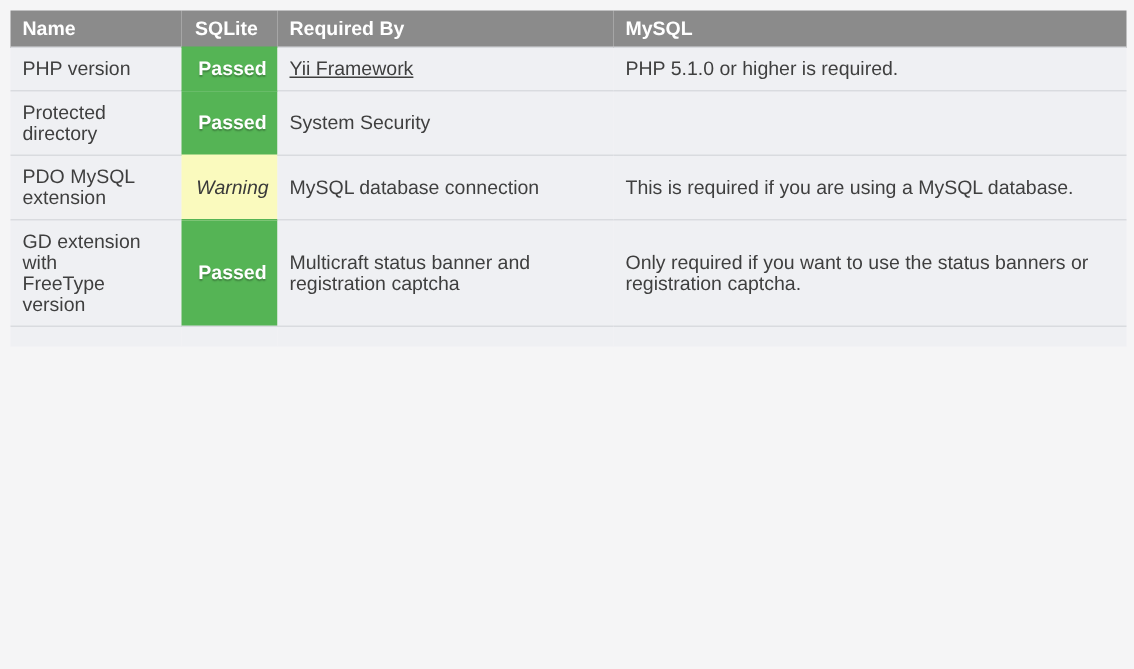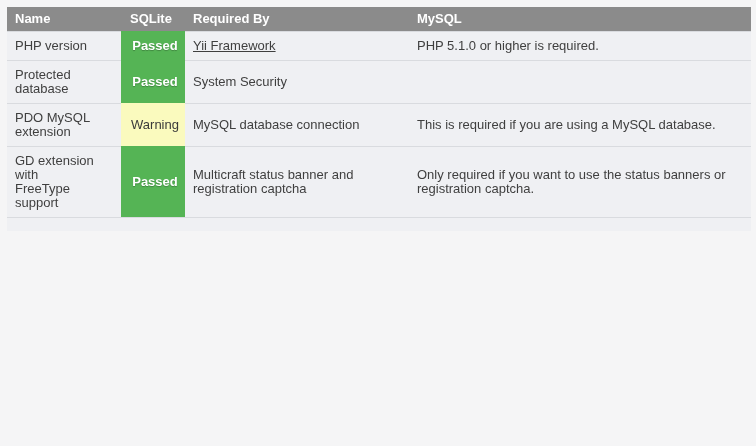--- a/index.html
+++ b/index.html
@@ -59,20 +59,21 @@
     border-top-color: var(--passed-bg);
     color: var(--passed-text);
     font-weight: bold;
     text-shadow: 0 1px 1px rgba(0,0,0,0.25);
   }
   tbody td.result-cell.warning {
     background: var(--warning-bg);
     border-top-color: var(--warning-bg);
     color: var(--warning-text);
     font-weight: normal;
+    font-style: italic;
   }
   tbody a.req {
     color: var(--text);
     cursor: pointer;
   }
   tbody a.req.no-link {
     text-decoration: none;
     cursor: default;
   }
   tr.partial-row td { height: 13px; padding: 0 8px; }
@@ -98,37 +99,37 @@
     </thead>
     <tbody id="rows-body">
     <tr>
     <td class="name-cell">PHP version</td>
     <td class="result-cell passed">Passed</td>
     <td class="required-by-cell"><a class="req" href="#">Yii Framework</a></td>
     <td class="memo-cell">PHP 5.1.0 or higher is required.</td>
   </tr>
         <tr>
     <td class="name-cell">Protected
-database</td>
+directory</td>
     <td class="result-cell passed">Passed</td>
     <td class="required-by-cell"><a class="req no-link">System Security</a></td>
     <td class="memo-cell"></td>
   </tr>
         <tr>
     <td class="name-cell">PDO MySQL
 extension</td>
     <td class="result-cell warning">Warning</td>
     <td class="required-by-cell"><a class="req no-link">MySQL database connection</a></td>
     <td class="memo-cell">This is required if you are using a MySQL database.</td>
   </tr>
         <tr>
     <td class="name-cell">GD extension
 with
 FreeType
-support</td>
+version</td>
     <td class="result-cell passed">Passed</td>
     <td class="required-by-cell"><a class="req no-link">Multicraft status banner and
 registration captcha</a></td>
     <td class="memo-cell">Only required if you want to use the status banners or
 registration captcha.</td>
   </tr>
         <tr class="partial-row">
           <td></td>
           <td></td>
           <td></td>

